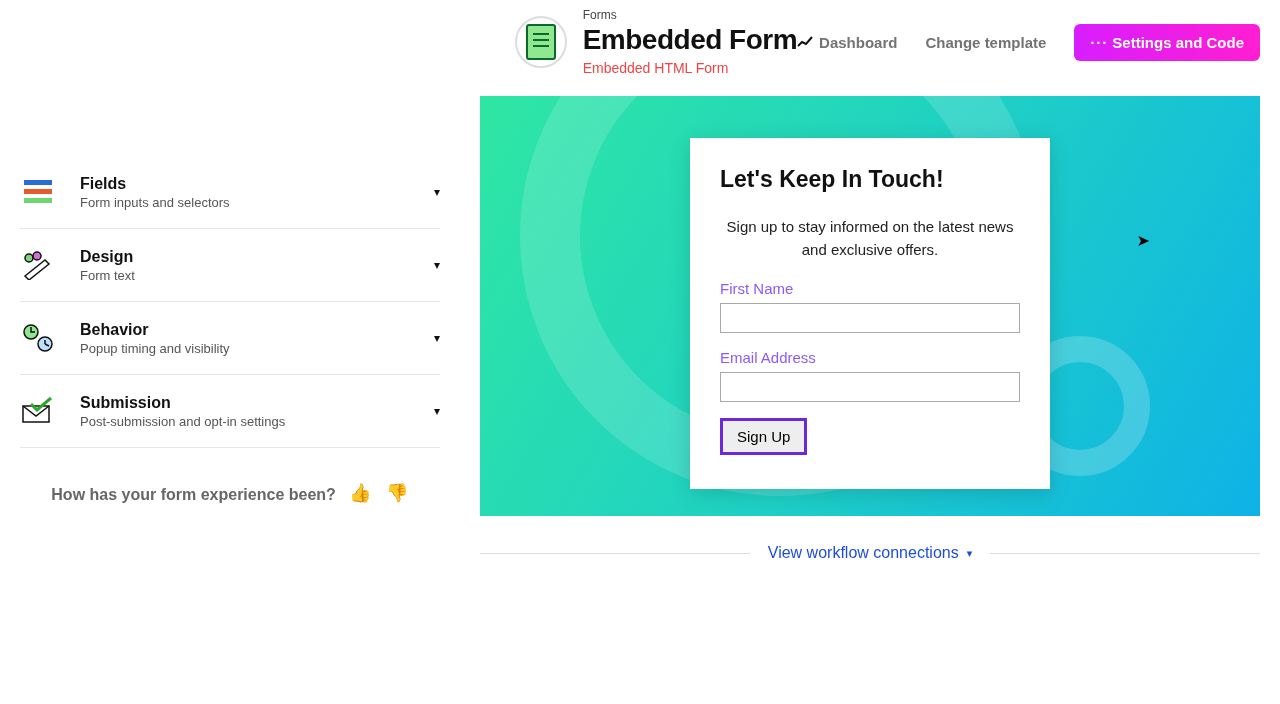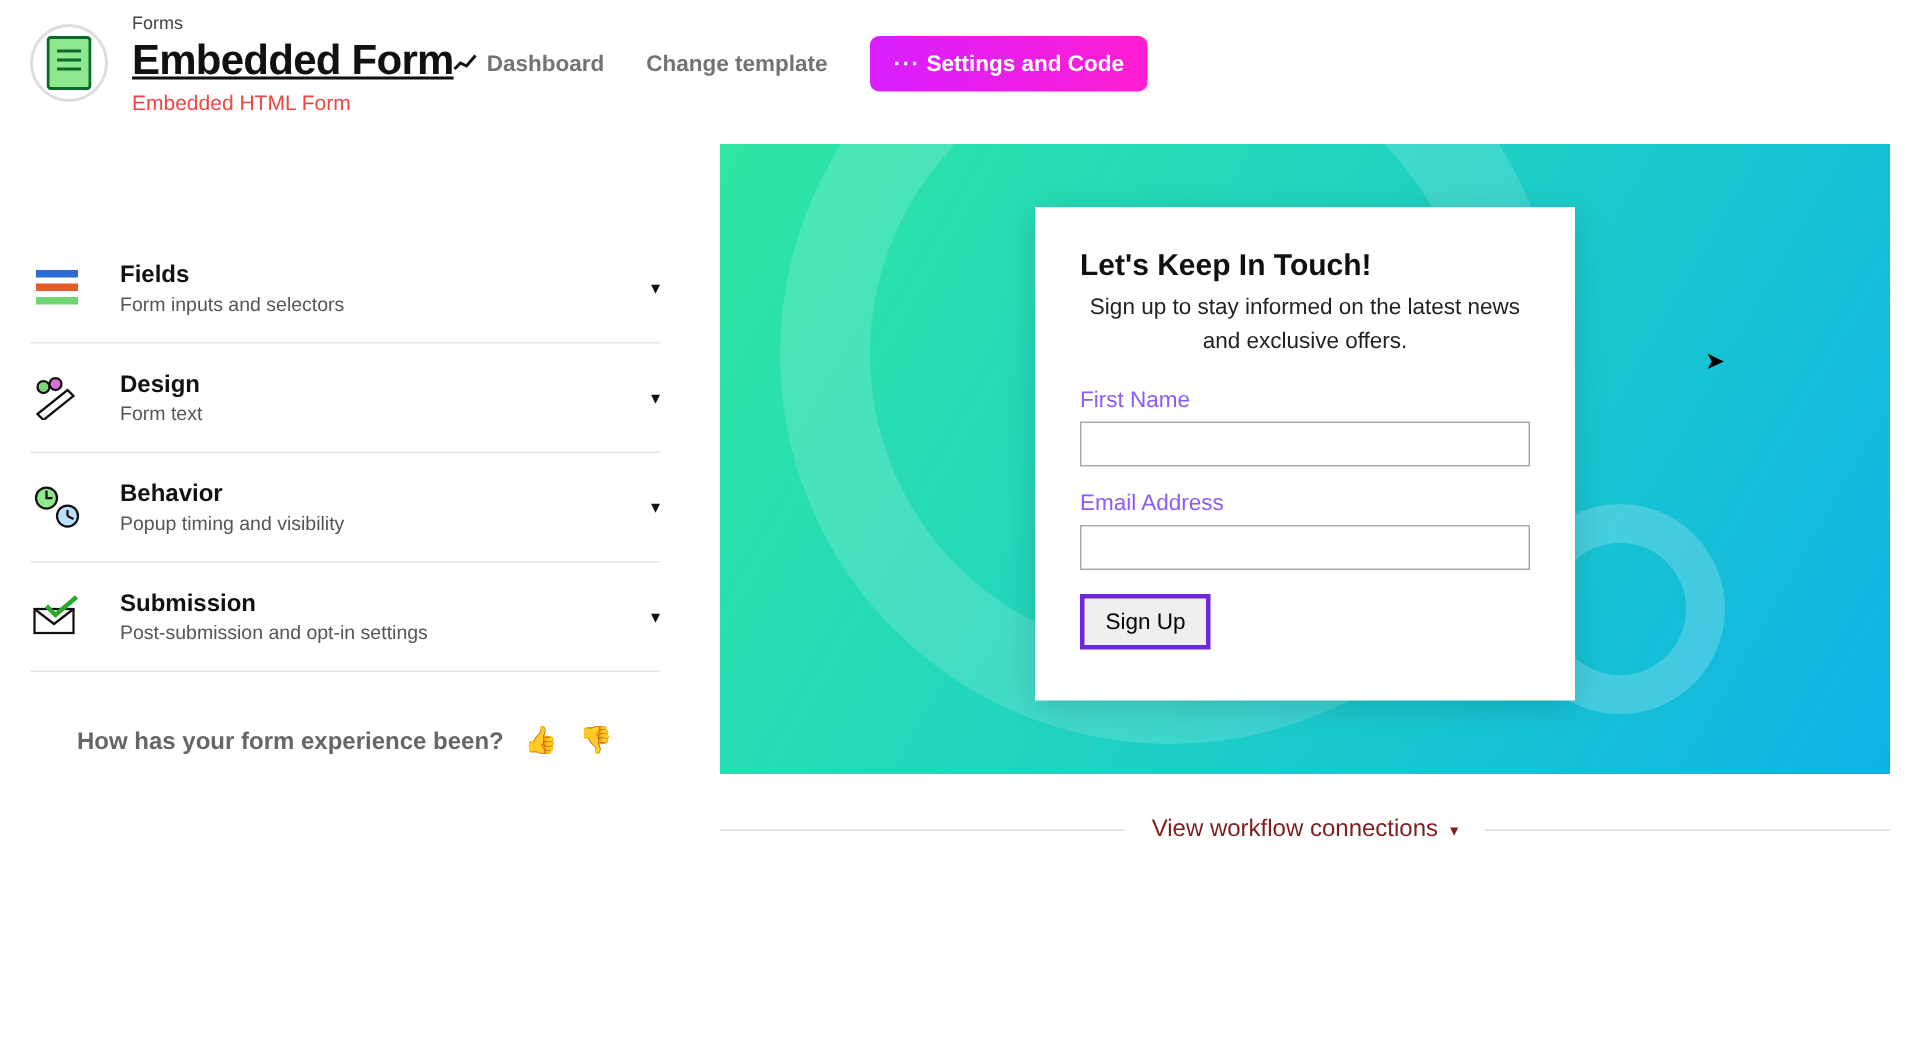--- a/index.html
+++ b/index.html
@@ -1,22 +1,22 @@
 <!DOCTYPE html>
 <html><head>
 <meta charset="utf-8">
 <style>
   * { box-sizing: border-box; margin: 0; padding: 0; }
   body { font-family: -apple-system, BlinkMacSystemFont, "Segoe UI", Arial, sans-serif; background:#fff; color:#111; width:1280px; height:704px; overflow:hidden; }
-  .header { display:flex; align-items:center; justify-content:flex-start; padding:8px 20px 0 20px; }
+  .header { display:flex; align-items:center; justify-content:flex-end; padding:8px 20px 0 20px; }
   .header-left { display:flex; align-items:center; gap:16px; }
   .app-icon { width:52px; height:52px; border:2px solid #ddd; border-radius:50%; display:flex; align-items:center; justify-content:center; }
   .app-icon svg { width:30px; height:36px; }
   .titles .crumb { font-size:12px; color:#444; }
-  .titles h1 { font-size:28px; font-weight:800; letter-spacing:-0.5px; margin-top:2px;text-decoration:underline; }
+  .titles h1 { font-size:28px; font-weight:800; letter-spacing:-0.5px; margin-top:2px; }
   .titles .sub { font-size:14px; color:#ef4444; margin-top:4px; }
   .header-right { display:flex; align-items:center; gap:28px; }
   .nav-link { font-size:15px; color:#737373; font-weight:600; cursor:pointer; display:inline-flex; align-items:center; gap:6px; }
   .btn-primary { background:#e11eff; background:linear-gradient(90deg,#d81eff,#ff1ed1); color:#fff; border:none; border-radius:6px; padding:10px 16px; font-size:15px; font-weight:600; cursor:pointer; display:inline-flex; align-items:center; gap:4px; }
   .dots { letter-spacing:1px; font-weight:900; }
   .main { display:flex; padding:20px; gap:40px; }
   .sidebar { width:420px; padding-top:60px; }
   .panel-item { display:flex; align-items:center; justify-content:space-between; padding:18px 0; border-bottom:1px solid #e6e6e6; cursor:pointer; }
   .panel-item:last-of-type { border-bottom:1px solid #e6e6e6; }
   .panel-left { display:flex; align-items:center; gap:24px; }
@@ -25,29 +25,29 @@
   .panel-texts p { font-size:13px; color:#555; margin-top:2px; }
   .chev { font-size:12px; color:#111; }
   .feedback { margin-top:34px; text-align:center; color:#666; font-size:16px; display:flex; align-items:flex-end; justify-content:center; gap:14px;font-weight:bold; }
   .thumb { color:#999; cursor:pointer; font-size:18px; }
   .preview-wrap { flex:1; }
   .preview { position:relative; height:420px; background:linear-gradient(120deg,#2fe6a3 0%, #20d3c1 45%, #0fb2e6 100%); overflow:hidden; }
   .swoosh { position:absolute; border-radius:50%; }
   .swoosh.a { width:520px; height:520px; border:60px solid rgba(255,255,255,0.15); top:-120px; left:40px; }
   .swoosh.b { width:140px; height:140px; border:26px solid rgba(255,255,255,0.2); top:240px; right:110px; }
   .form-card { position:absolute; left:50%; transform:translateX(-50%); top:42px; width:360px; background:#fff; padding:28px 30px 34px 30px; box-shadow:0 4px 20px rgba(0,0,0,0.15); }
-  .form-card h2 { font-size:20px; font-weight:800; margin-bottom:4px; }
+  .form-card h2 { font-size:23px; font-weight:800; margin-bottom:22px; }
   .form-card .desc { font-size:15px; line-height:1.55; color:#222; margin-bottom:18px;text-align:center; }
   .field-label { font-size:15px; color:#8b5cf6; margin-bottom:6px; display:block; }
   .field-input { width:100%; height:30px; border:1px solid #aaa; margin-bottom:16px; padding:4px 6px; font-size:14px; }
   .signup-btn { border:3px solid #6d28d9; background:#eee; padding:7px 14px; font-size:15px; cursor:pointer; }
   .cursor { position:absolute; top:135px; right:110px; font-size:16px; color:#000; pointer-events:none; }
   .workflow-row { display:flex; align-items:center; justify-content:center; margin-top:28px; position:relative; }
   .workflow-row::before, .workflow-row::after { content:""; flex:1; height:1px; background:#ddd; }
-  .workflow-link { padding:0 18px; color:#7f1d1d; font-size:16px; display:inline-flex; align-items:center; gap:8px; cursor:pointer; }
+  .workflow-link { padding:0 18px; color:#1d4ed8; font-size:16px; display:inline-flex; align-items:center; gap:8px; cursor:pointer; }
   .workflow-link .chev2 { font-size:11px; }
 </style>
 </head>
 <body>
 
 <div class="header">
   <div class="header-left">
     <div class="app-icon">
       <svg viewBox="0 0 30 36">
           <rect x="1" y="1" width="28" height="34" rx="2" fill="#8fe88f" stroke="#0a6a2a" stroke-width="2"></rect>

